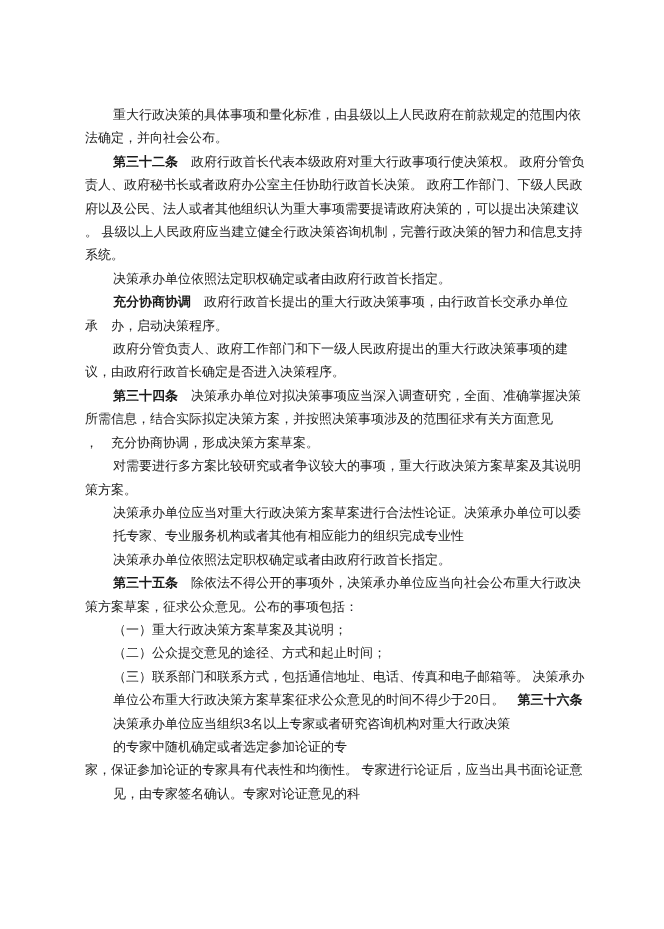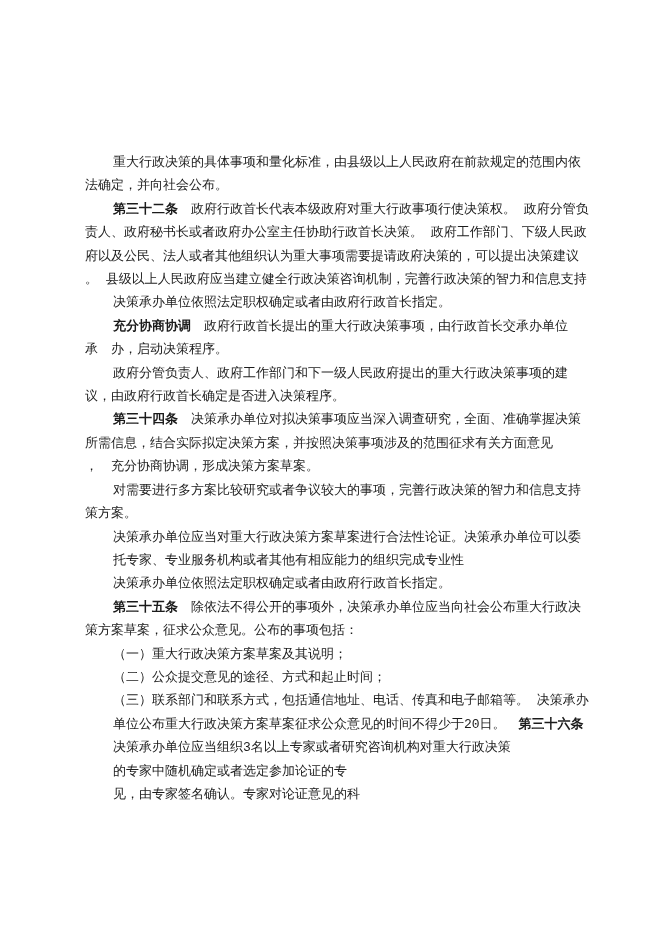--- a/index.html
+++ b/index.html
@@ -8,58 +8,59 @@
     height: 929px;
     background: #ffffff;
     overflow: hidden;
     position: relative;
   }
   .doc {
     position: absolute;
     left: 85px;
     top: 103px;
     width: 505px;
-    font-family: Liberation Mono, monospace;
+    font-family: Liberation Sans, sans-serif;
     font-size: 13px;
     line-height: 23.4px;
     color: #1b1b1b;
     text-rendering: optimizeLegibility;
-    margin-top: 48px;
   }
   .line { white-space: pre; }
   .line.indent { padding-left: 28px; }
   .b { font-weight: bold; }
 </style>
 </head>
 <body>
 
 <div class="doc">
   <div>
       <div class="line indent"><span>重大行政决策的具体事项和量化标准，由县级以上人民政府在前款规定的范围内依</span></div>
       <div class="line"><span>法确定，并向社会公布。</span></div>
       <div class="line indent"><span class="b">第三十二条</span><span>　政府行政首长代表本级政府对重大行政事项行使决策权。 政府分管负</span></div>
       <div class="line"><span>责人、政府秘书长或者政府办公室主任协助行政首长决策。 政府工作部门、下级人民政</span></div>
       <div class="line"><span>府以及公民、法人或者其他组织认为重大事项需要提请政府决策的，可以提出决策建议</span></div>
       <div class="line"><span>。 县级以上人民政府应当建立健全行政决策咨询机制，完善行政决策的智力和信息支持</span></div>
+      <div class="line"><span>系统。</span></div>
       <div class="line indent"><span>决策承办单位依照法定职权确定或者由政府行政首长指定。</span></div>
       <div class="line indent"><span class="b">充分协商协调</span><span>　政府行政首长提出的重大行政决策事项，由行政首长交承办单位</span></div>
       <div class="line"><span>承　办，启动决策程序。</span></div>
       <div class="line indent"><span>政府分管负责人、政府工作部门和下一级人民政府提出的重大行政决策事项的建</span></div>
       <div class="line"><span>议，由政府行政首长确定是否进入决策程序。</span></div>
       <div class="line indent"><span class="b">第三十四条</span><span>　决策承办单位对拟决策事项应当深入调查研究，全面、准确掌握决策</span></div>
       <div class="line"><span>所需信息，结合实际拟定决策方案，并按照决策事项涉及的范围征求有关方面意见</span></div>
       <div class="line"><span>，　充分协商协调，形成决策方案草案。</span></div>
-      <div class="line indent"><span>对需要进行多方案比较研究或者争议较大的事项，完善行政决策的智力和信息支持</span></div>
+      <div class="line indent"><span>对需要进行多方案比较研究或者争议较大的事项，重大行政决策方案草案及其说明</span></div>
       <div class="line"><span>策方案。</span></div>
       <div class="line indent"><span>决策承办单位应当对重大行政决策方案草案进行合法性论证。决策承办单位可以委</span></div>
       <div class="line indent"><span>托专家、专业服务机构或者其他有相应能力的组织完成专业性</span></div>
       <div class="line indent"><span>决策承办单位依照法定职权确定或者由政府行政首长指定。</span></div>
       <div class="line indent"><span class="b">第三十五条</span><span>　除依法不得公开的事项外，决策承办单位应当向社会公布重大行政决</span></div>
       <div class="line"><span>策方案草案，征求公众意见。公布的事项包括：</span></div>
       <div class="line indent"><span>（一）重大行政决策方案草案及其说明；</span></div>
       <div class="line indent"><span>（二）公众提交意见的途径、方式和起止时间；</span></div>
       <div class="line indent"><span>（三）联系部门和联系方式，包括通信地址、电话、传真和电子邮箱等。 决策承办</span></div>
       <div class="line indent"><span>单位公布重大行政决策方案草案征求公众意见的时间不得少于20日。　</span><span class="b">第三十六条</span></div>
       <div class="line indent"><span>决策承办单位应当组织3名以上专家或者研究咨询机构对重大行政决策</span></div>
       <div class="line indent"><span>的专家中随机确定或者选定参加论证的专</span></div>
+      <div class="line"><span>家，保证参加论证的专家具有代表性和均衡性。 专家进行论证后，应当出具书面论证意</span></div>
       <div class="line indent"><span>见，由专家签名确认。专家对论证意见的科</span></div>
     </div>
 </div>
 
 </body></html>

